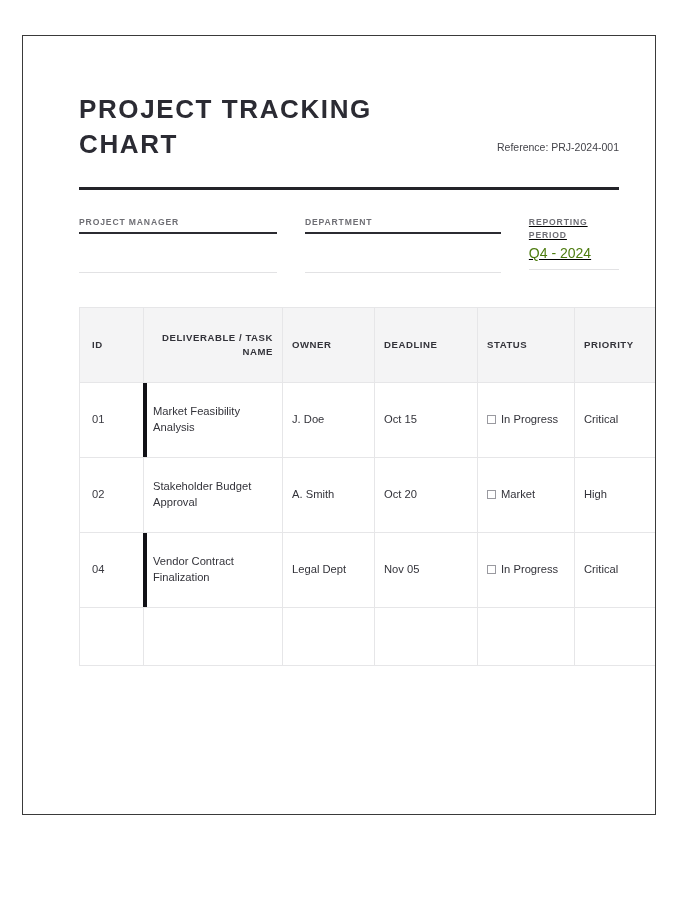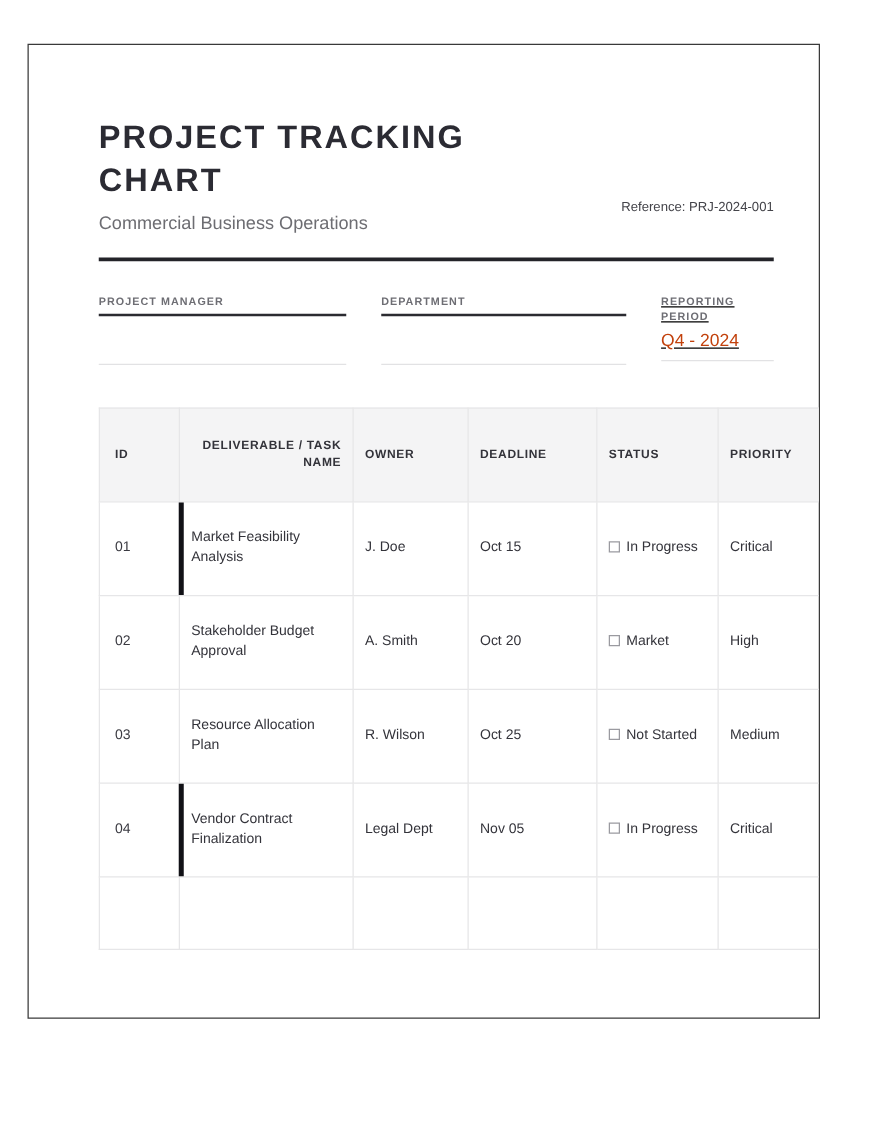--- a/index.html
+++ b/index.html
@@ -84,21 +84,21 @@
     font-size: 8.6px;
     font-weight: bold;
     letter-spacing: 0.85px;
     color: #6e6e74;
     text-transform: uppercase;
     line-height: 1.45;
     min-height: 13px;
   }
   .meta-value {
     font-size: 14px;
-    color: #c2410c;
+    color: #4d7c0f;
     line-height: 1.35;
     min-height: 19px;
     margin-top: 1px;
   }
   .meta-field.pm .meta-value,
   .meta-field.dept .meta-value { min-height: 19px; }
 
   .meta-rule-dark {
     height: 1.6px;
     background: #2b2b31;
@@ -195,21 +195,20 @@
 </style>
 </head>
 <body>
 
 <div class="page">
   <div class="page-inner">
 
     <div class="doc-header">
       <div class="header-left">
         <div class="doc-title">PROJECT TRACKING CHART</div>
-        <div class="doc-subtitle">Commercial Business Operations</div>
       </div>
       <div class="header-right">Reference: PRJ-2024-001</div>
     </div>
     <div class="header-rule"></div>
 
     <div class="meta-row">
 
       <div class="meta-field pm">
         <div class="meta-label">PROJECT MANAGER</div>
         <div class="meta-rule-dark"></div>
@@ -258,30 +257,20 @@
           <tr>
             <td class="c-id">02</td>
             <td class="c-task">Stakeholder Budget Approval</td>
             <td class="c-owner">A. Smith</td>
             <td class="c-deadline">Oct 20</td>
             <td class="c-status">
               <span class="status-wrap"><span class="checkbox"></span><span>Market</span></span>
             </td>
             <td class="c-priority">High</td>
           </tr>
-          <tr>
-            <td class="c-id">03</td>
-            <td class="c-task">Resource Allocation Plan</td>
-            <td class="c-owner">R. Wilson</td>
-            <td class="c-deadline">Oct 25</td>
-            <td class="c-status">
-              <span class="status-wrap"><span class="checkbox"></span><span>Not Started</span></span>
-            </td>
-            <td class="c-priority">Medium</td>
-          </tr>
           <tr class="accent">
             <td class="c-id">04</td>
             <td class="c-task">Vendor Contract Finalization</td>
             <td class="c-owner">Legal Dept</td>
             <td class="c-deadline">Nov 05</td>
             <td class="c-status">
               <span class="status-wrap"><span class="checkbox"></span><span>In Progress</span></span>
             </td>
             <td class="c-priority">Critical</td>
           </tr>

